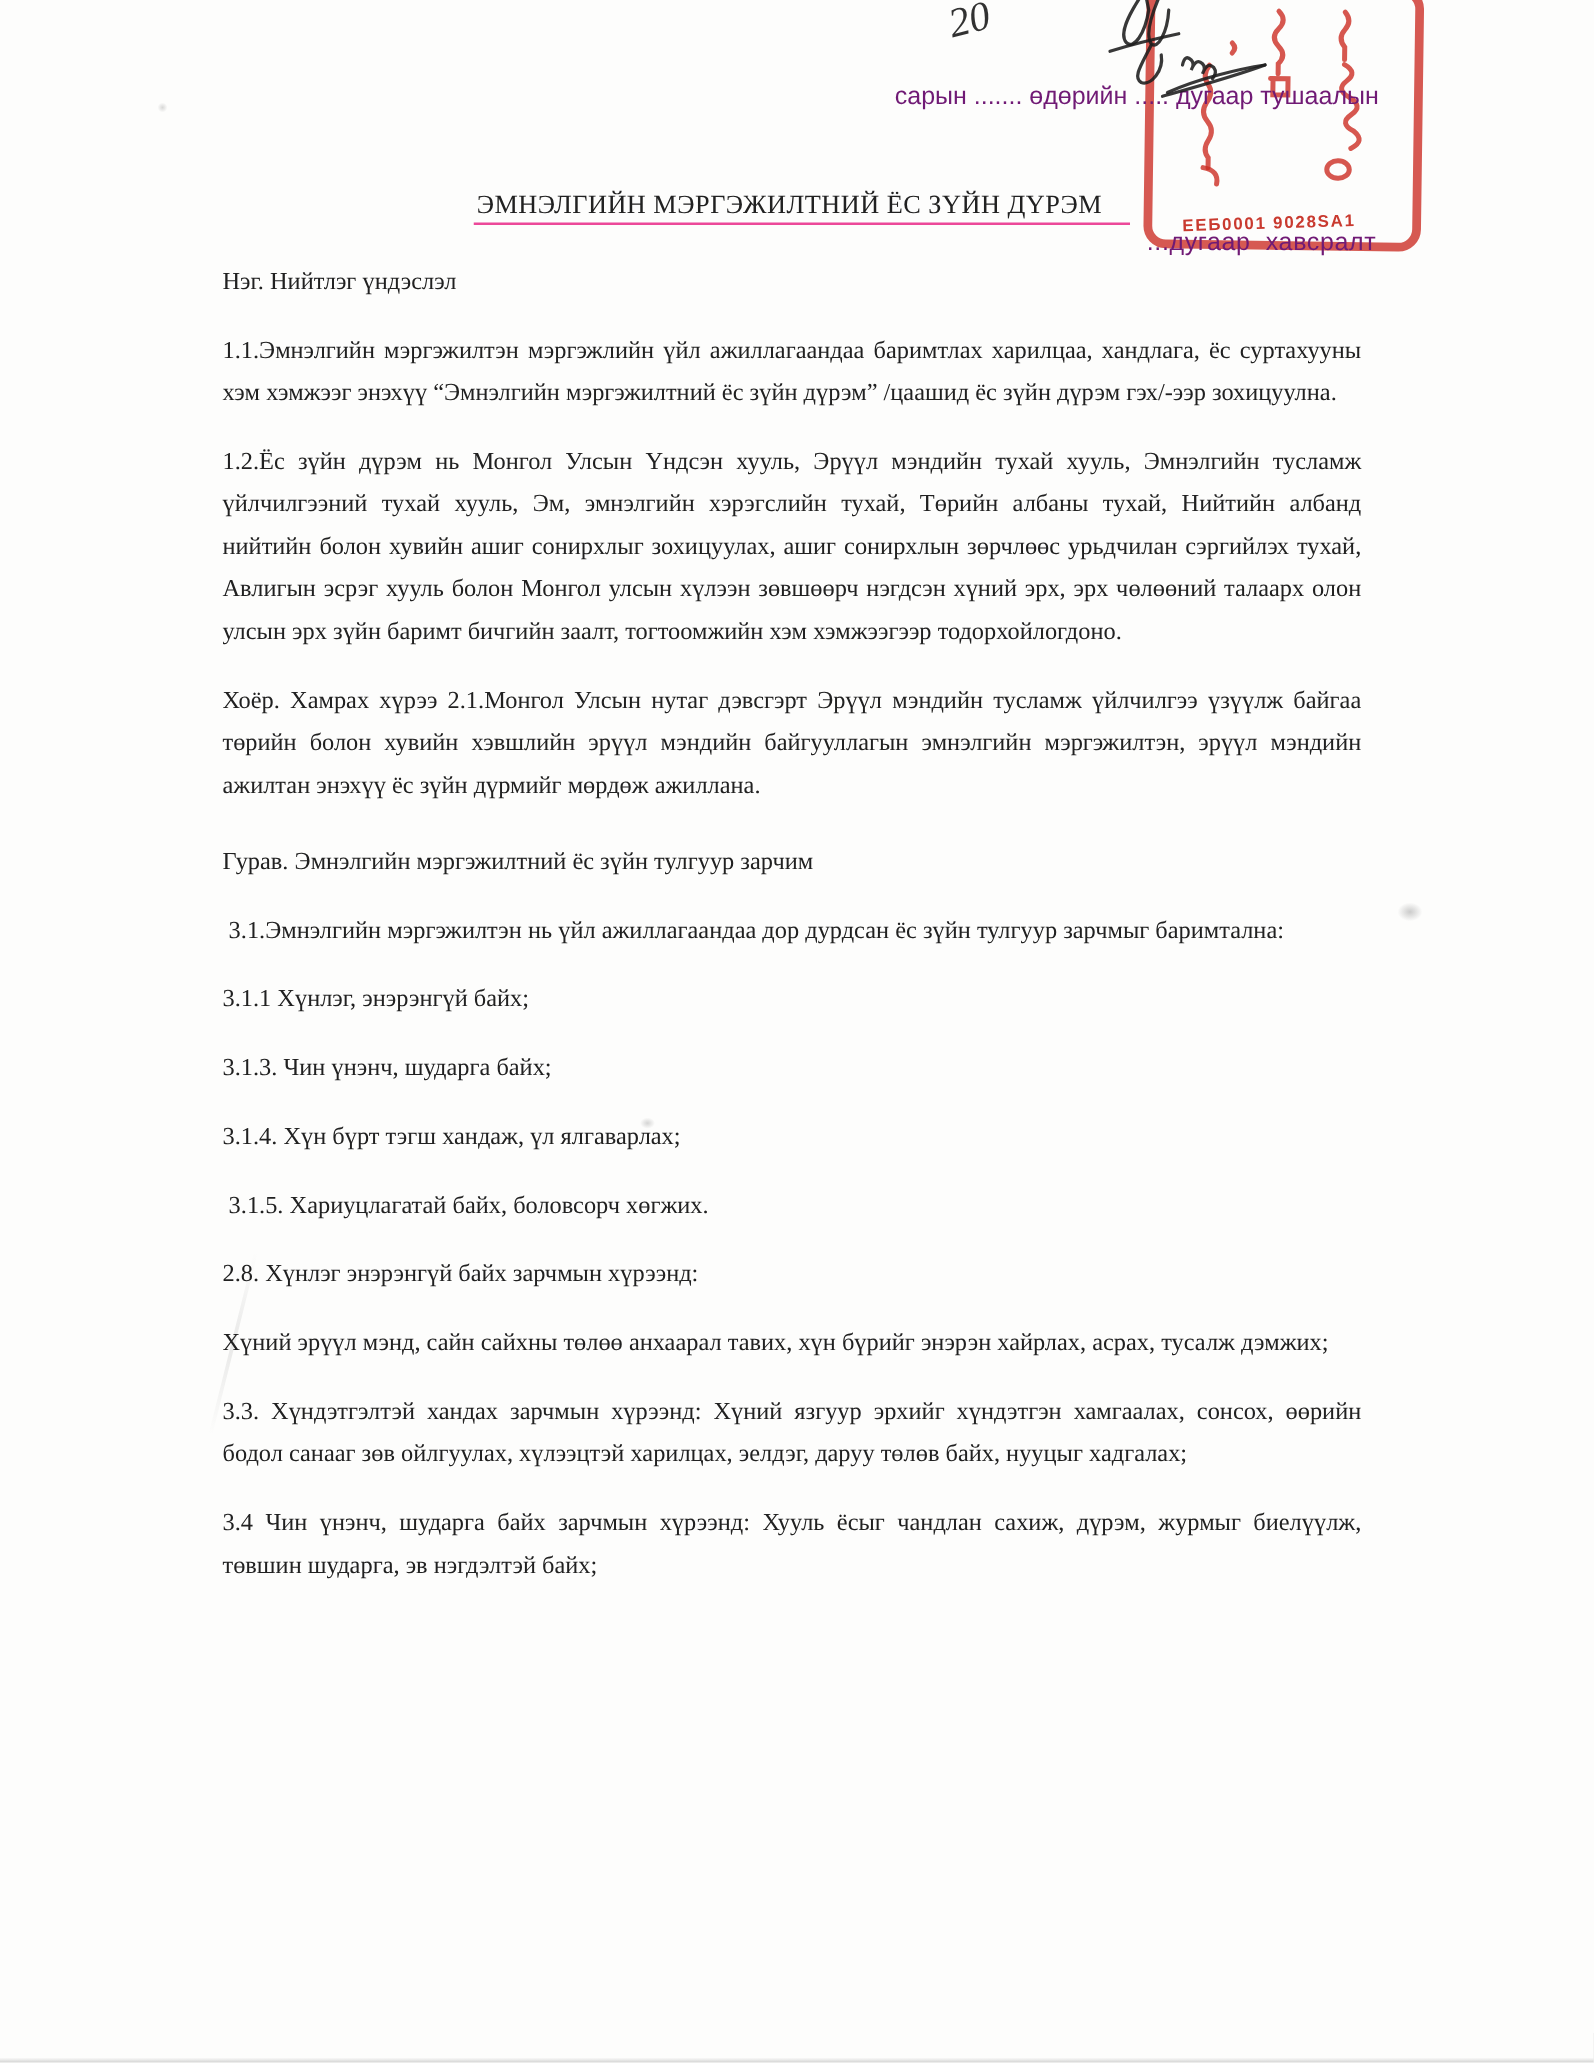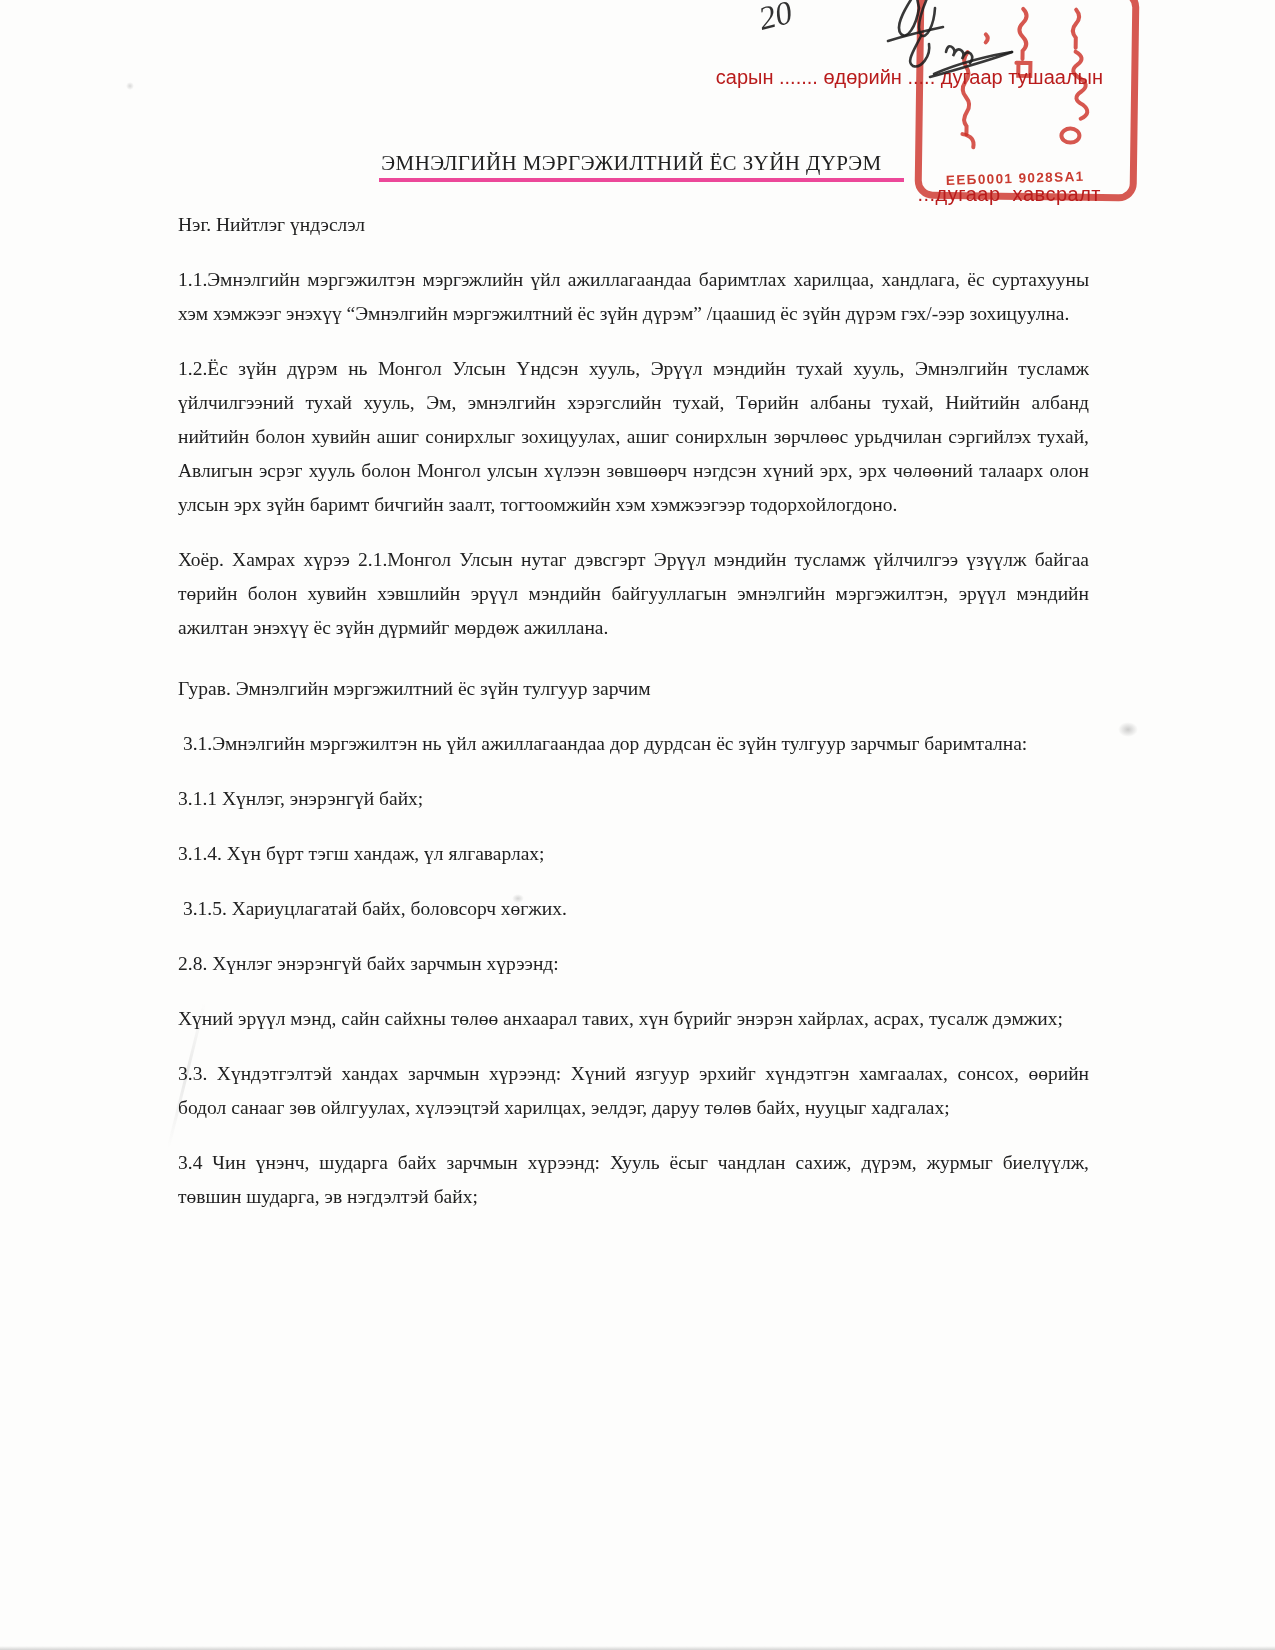--- a/index.html
+++ b/index.html
@@ -16,21 +16,21 @@
 
   
   .top-note {
     position: absolute;
     top: 5px;
     right: 172px;
     text-align: right;
     font-family: "Liberation Sans", sans-serif;
     font-size: 20px;
     line-height: 29px;
-    color: #b91c1c;
+    color: #701a75;
     z-index: 3;
     white-space: pre;
   }
   .top-note .l2 { letter-spacing: .5px; padding-right: 2px; margin-top: 30px; }
 
   
   .stamp {
     position: absolute;
     left: 916px;
     top: -12px;
@@ -83,21 +83,21 @@
     position: relative;
     z-index: 2;
     padding: 0 170px 0 178px;
     font-size: 19.5px;
     line-height: 34px;
   }
   .title-row { margin-top: 146px; text-align: center; }
   .title-underline {
     font-size: 21px;
     letter-spacing: .4px;
-    border-bottom: 4px solid #ec4899;
+    border-bottom: 2px solid #ec4899;
     padding: 0 22px 3px 2px;
   }
   .para {
     margin: 21px 16px 0 0;
     text-align: justify;
     white-space: pre-wrap;
   }
   .heading { margin-top: 27px; }
 
   
@@ -161,20 +161,21 @@
       <span class="title-underline">ЭМНЭЛГИЙН МЭРГЭЖИЛТНИЙ ЁС ЗҮЙН ДҮРЭМ</span>
     </div>
 
     <p class="para heading">Нэг. Нийтлэг үндэслэл</p>
     <p class="para">1.1.Эмнэлгийн мэргэжилтэн мэргэжлийн үйл ажиллагаандаа баримтлах харилцаа, хандлага, ёс суртахууны хэм хэмжээг энэхүү “Эмнэлгийн мэргэжилтний ёс зүйн дүрэм” /цаашид ёс зүйн дүрэм гэх/-ээр зохицуулна.</p>
     <p class="para">1.2.Ёс зүйн дүрэм нь Монгол Улсын Үндсэн хууль, Эрүүл мэндийн тухай хууль, Эмнэлгийн тусламж үйлчилгээний тухай хууль, Эм, эмнэлгийн хэрэгслийн тухай, Төрийн албаны тухай, Нийтийн албанд нийтийн болон хувийн ашиг сонирхлыг зохицуулах, ашиг сонирхлын зөрчлөөс урьдчилан сэргийлэх тухай, Авлигын эсрэг хууль болон Монгол улсын хүлээн зөвшөөрч нэгдсэн хүний эрх, эрх чөлөөний талаарх олон улсын эрх зүйн баримт бичгийн заалт, тогтоомжийн хэм хэмжээгээр тодорхойлогдоно.</p>
     <p class="para">Хоёр. Хамрах хүрээ 2.1.Монгол Улсын нутаг дэвсгэрт Эрүүл мэндийн тусламж үйлчилгээ үзүүлж байгаа төрийн болон хувийн хэвшлийн эрүүл мэндийн байгууллагын эмнэлгийн мэргэжилтэн, эрүүл мэндийн ажилтан энэхүү ёс зүйн дүрмийг мөрдөж ажиллана.</p>
     <p class="para heading">Гурав. Эмнэлгийн мэргэжилтний ёс зүйн тулгуур зарчим</p>
     <p class="para"> 3.1.Эмнэлгийн мэргэжилтэн нь үйл ажиллагаандаа дор дурдсан ёс зүйн тулгуур зарчмыг баримтална:</p>
     <p class="para">3.1.1 Хүнлэг, энэрэнгүй байх;</p>
+    <p class="para">3.1.3. Чин үнэнч, шударга байх;</p>
     <p class="para">3.1.4. Хүн бүрт тэгш хандаж, үл ялгаварлах;</p>
     <p class="para"> 3.1.5. Хариуцлагатай байх, боловсорч хөгжих.</p>
     <p class="para">2.8. Хүнлэг энэрэнгүй байх зарчмын хүрээнд:</p>
     <p class="para">Хүний эрүүл мэнд, сайн сайхны төлөө анхаарал тавих, хүн бүрийг энэрэн хайрлах, асрах, тусалж дэмжих;</p>
     <p class="para">3.3. Хүндэтгэлтэй хандах зарчмын хүрээнд: Хүний язгуур эрхийг хүндэтгэн хамгаалах, сонсох, өөрийн бодол санааг зөв ойлгуулах, хүлээцтэй харилцах, эелдэг, даруу төлөв байх, нууцыг хадгалах;</p>
     <p class="para">3.4 Чин үнэнч, шударга байх зарчмын хүрээнд: Хууль ёсыг чандлан сахиж, дүрэм, журмыг биелүүлж, төвшин шударга, эв нэгдэлтэй байх;</p>
   </div>
 
   <div class="artifact smudge-1"></div>
   <div class="artifact smudge-2"></div>

